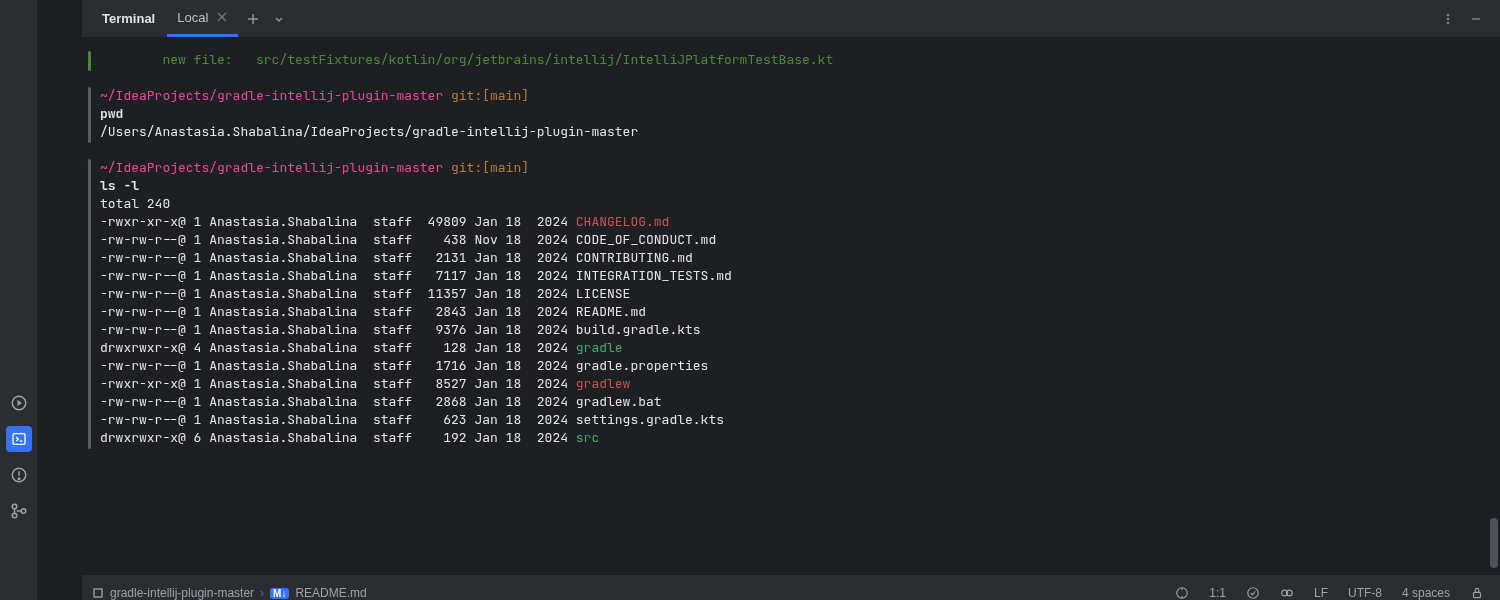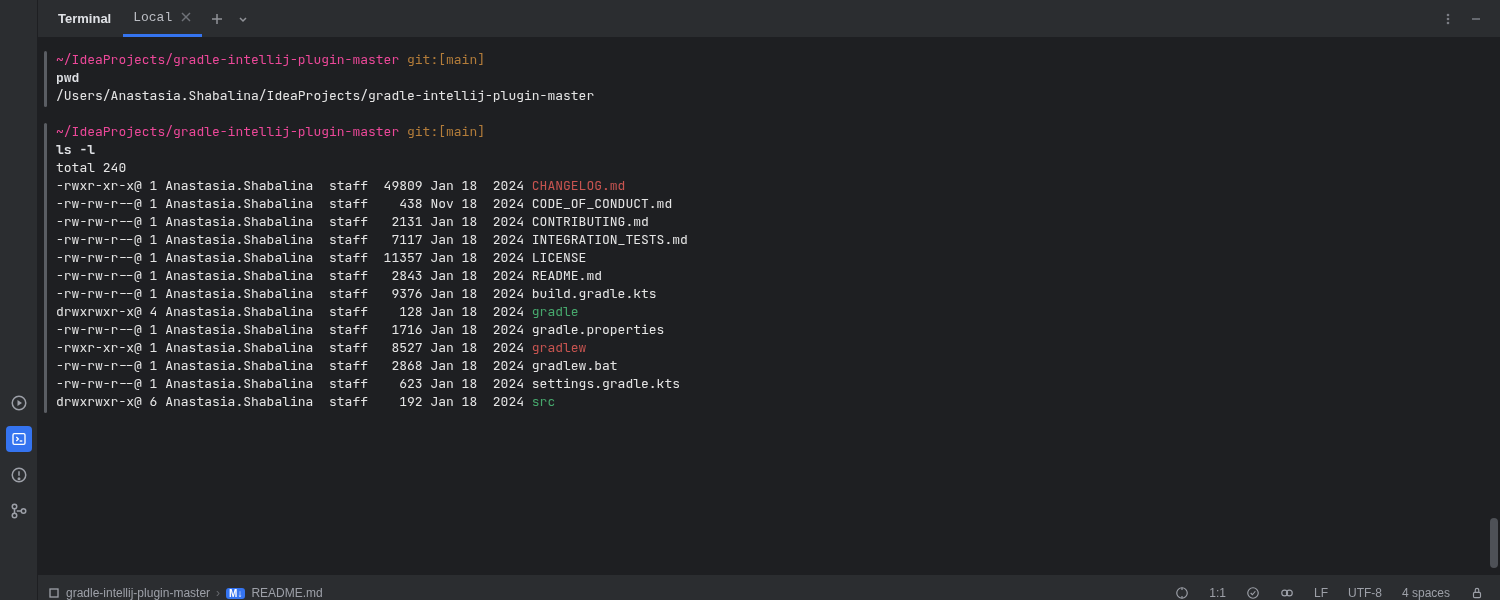--- a/index.html
+++ b/index.html
@@ -31,20 +31,21 @@
   justify-content: center;
   border-radius: 4px;
   cursor: pointer;
 }
 .rail-icon.active { background: #3574f0; color: #fff; }
 .main {
   flex: 1;
   display: flex;
   flex-direction: column;
   min-width: 0;
+  margin-left: 44px;
 }
 .tab-bar {
   height: 38px;
   background: #2b2d30;
   display: flex;
   align-items: center;
   padding: 0 12px;
   gap: 4px;
   border-bottom: 1px solid #1e1f22;
 }
@@ -54,21 +55,21 @@
   font-size: 13px;
   font-weight: 600;
   padding: 0 8px;
 }
 .tab {
   display: flex;
   align-items: center;
   gap: 8px;
   padding: 0 10px;
   height: 36px;
-  font-family: Liberation Mono, monospace;
+  font-family: Liberation Sans, sans-serif;
   font-size: 13px;
   border-bottom: 3px solid #3574f0;
   cursor: pointer;
 }
 .tab-close { opacity: 0.6; cursor: pointer; }
 .tab-add, .tab-chevron {
   width: 22px;
   height: 22px;
   display: flex;
   align-items: center;
@@ -218,20 +219,22 @@
     </div>
     <div class="win-btn">
       <svg width="14" height="14" viewBox="0 0 14 14" stroke="#9da0a8" stroke-width="1.5">
           <line x1="3" y1="7" x2="11" y2="7"></line>
         </svg>
     </div>
   </div>
 
   <div class="terminal-area">
 
+    <div class="block block-bar block-new"><span style="color:#4a8b3b">        </span><span style="color:#4a8b3b">new file:</span><span style="color:#4a8b3b">   </span><span style="color:#4a8b3b">src/testFixtures/kotlin/org/jetbrains/intellij/IntelliJPlatformTestBase.kt</span>
+</div>
 
     <div class="block block-bar block-done"><span class="prompt-path">~/IdeaProjects/gradle-intellij-plugin-master</span> <span class="prompt-git">git:</span><span class="prompt-branch">[main]</span>
 <span class="cmd">pwd</span>
 <span class="out">/Users/Anastasia.Shabalina/IdeaProjects/gradle-intellij-plugin-master</span>
 </div>
 
     <div class="block block-bar block-done" id="ls-block"><span class="prompt-path">~/IdeaProjects/gradle-intellij-plugin-master</span> <span class="prompt-git">git:</span><span class="prompt-branch">[main]</span>
 <span class="cmd">ls -l</span>
 <span class="out">total 240</span>
 <span id="ls-rows"><span class="out">-rwxr-xr-x@ 1 Anastasia.Shabalina  staff  49809 Jan 18  2024 </span><span class="file-exec">CHANGELOG.md</span>

